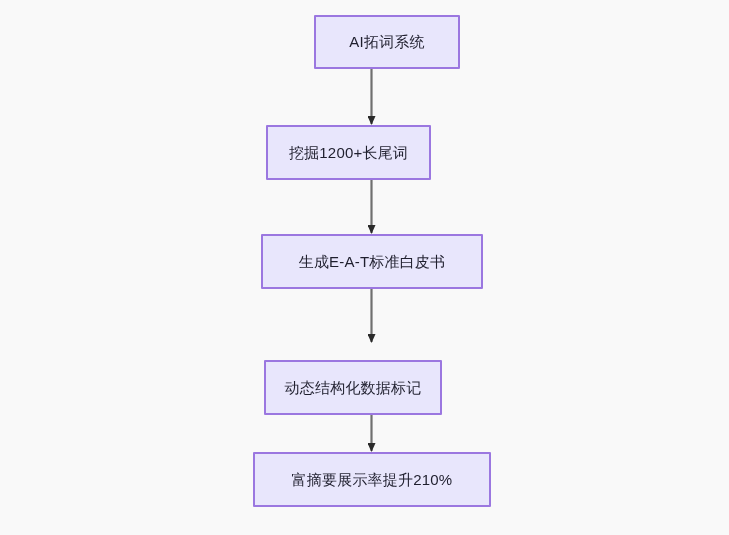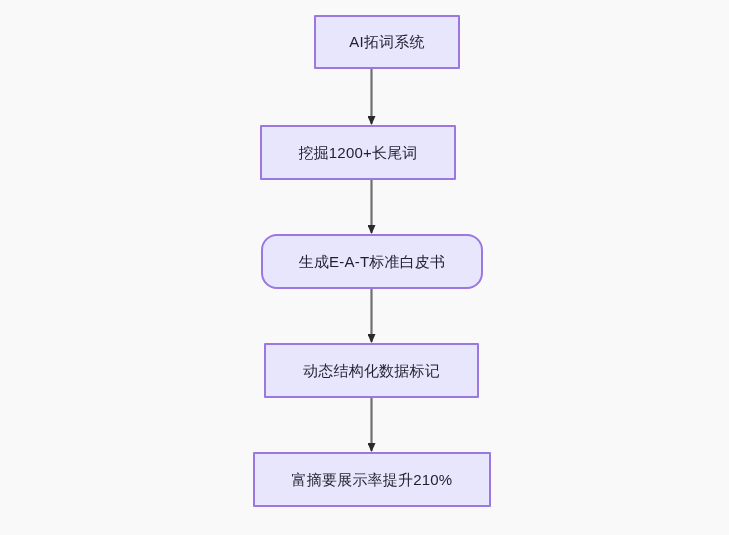--- a/index.html
+++ b/index.html
@@ -44,23 +44,23 @@
     letter-spacing: 0.2px;
     white-space: nowrap;
   }
 
   .node-label {
     display: block;
   }
 
   
   #node-1 { left: 314px; top: 15px;  width: 146px; height: 54px; }
-  #node-2 { left: 260px; top: 125px; width: 196px; height: 55px; }
-  #node-3 { left: 261px; top: 234px; width: 222px; height: 55px; border-radius: 16px; }
-  #node-4 { left: 264px; top: 343px; width: 215px; height: 55px; align-items: center; }
+  #node-2 { left: 266px; top: 125px; width: 165px; height: 55px; }
+  #node-3 { left: 261px; top: 234px; width: 222px; height: 55px; }
+  #node-4 { left: 264px; top: 360px; width: 178px; height: 55px; align-items: center; }
   #node-5 { left: 253px; top: 452px; width: 238px; height: 55px; text-align: right; }
 </style>
 </head>
 <body>
 
 <div id="flowchart">
 
   <svg class="edge-layer" width="729" height="535" viewBox="0 0 729 535" xmlns="http://www.w3.org/2000/svg">
     <defs>
       <marker id="arrowhead" markerWidth="9" markerHeight="8" refX="8" refY="4" orient="auto" markerUnits="userSpaceOnUse">

